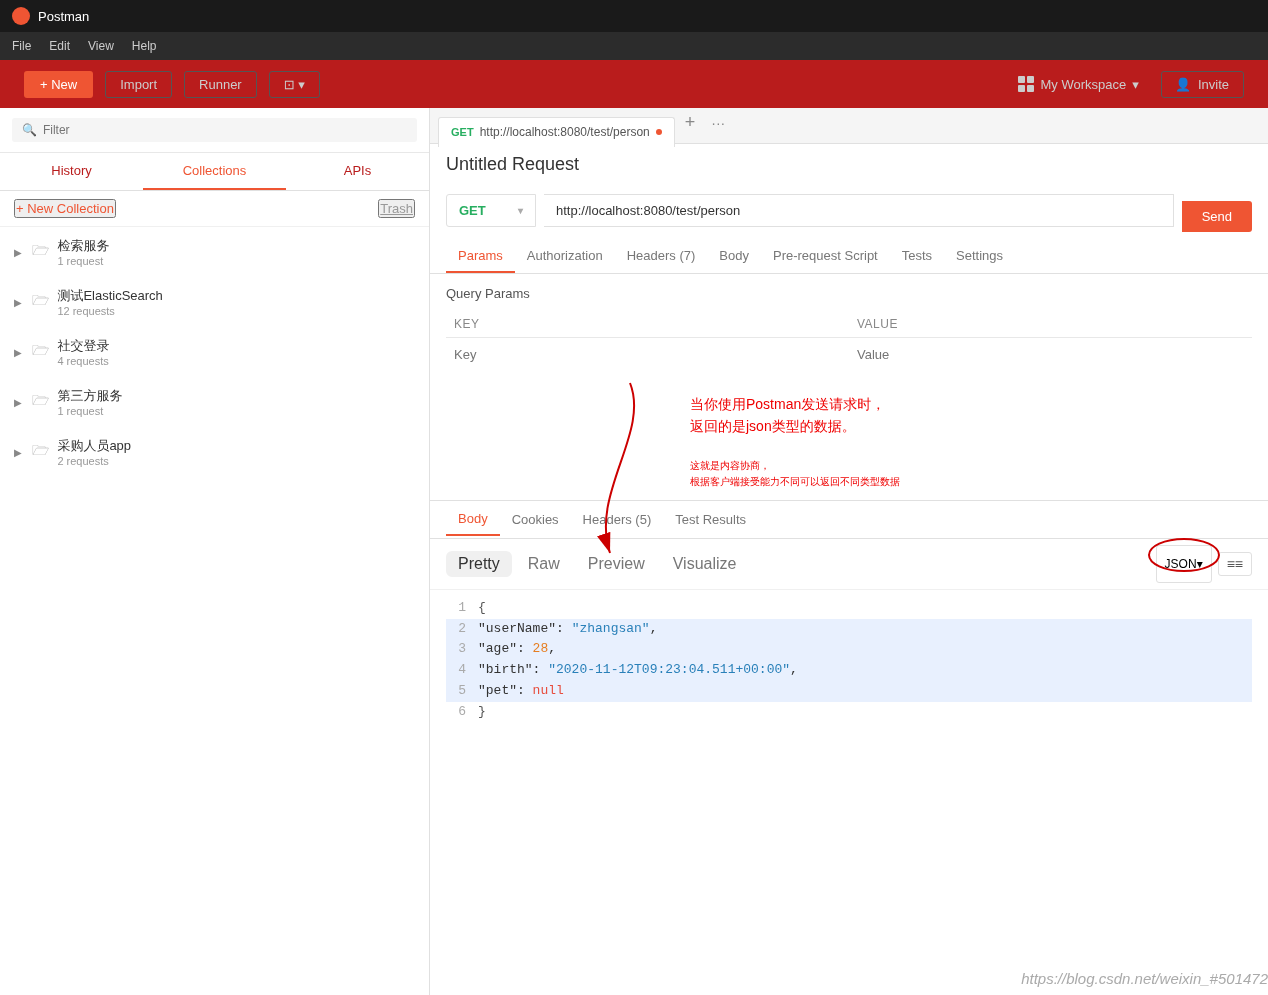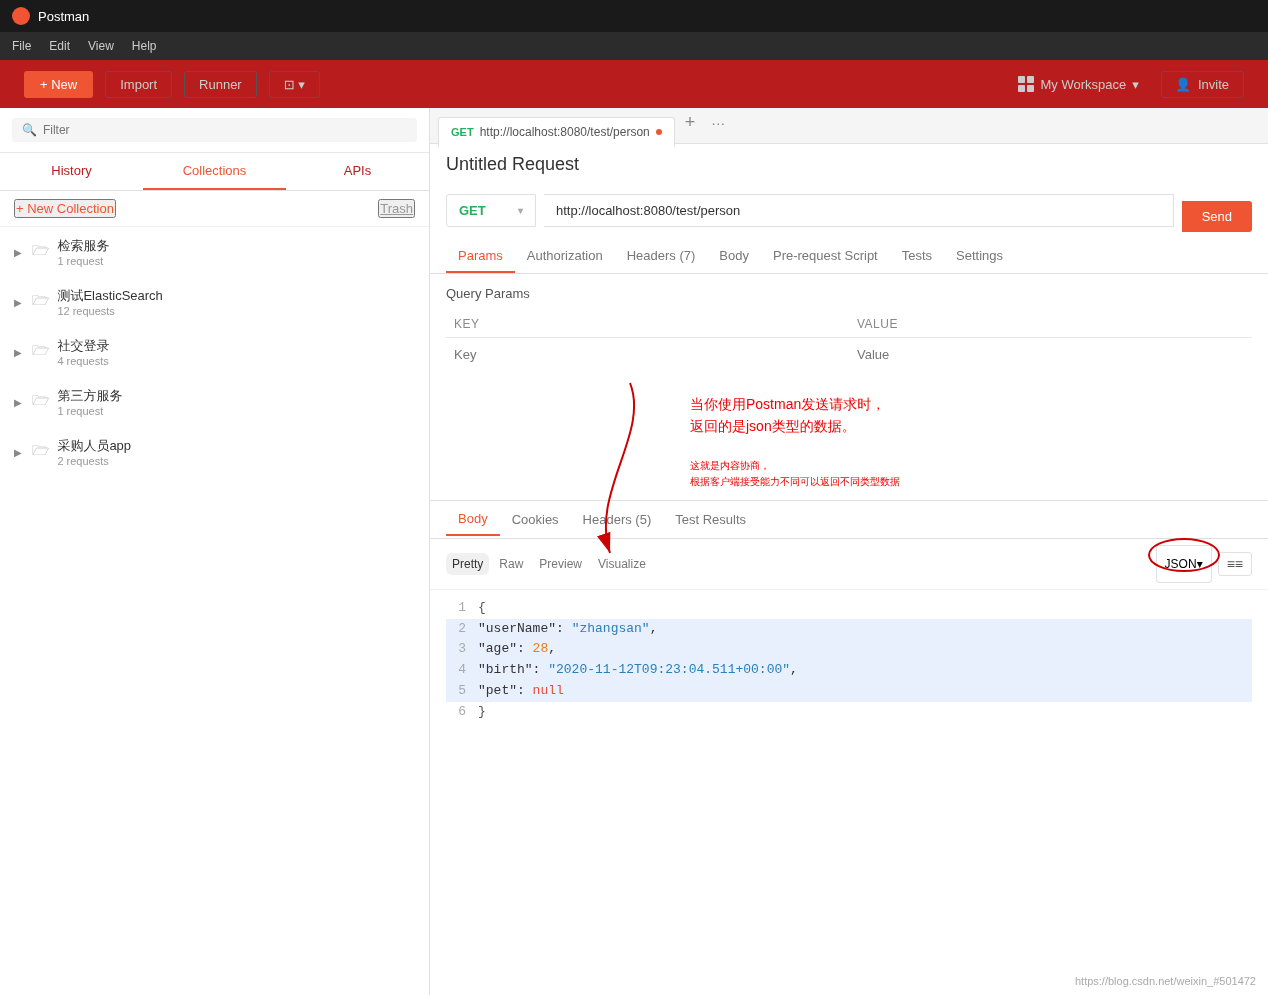--- a/index.html
+++ b/index.html
@@ -87,35 +87,35 @@
     .annotation-text-2 { color: #ef0000; font-size: 10px; line-height: 1.6; margin-top: 20px; }
 
     
     .response-section { background: #fff; border-top: 1px solid #e0e0e0; flex: 1; display: flex; flex-direction: column; min-height: 300px; }
     .response-tabs { display: flex; align-items: center; border-bottom: 1px solid #e0e0e0; padding: 0 16px; height: 38px; }
     .resp-tab { padding: 8px 12px; font-size: 13px; color: #777; cursor: pointer; }
     .resp-tab.active { color: #ef5533; border-bottom: 2px solid #ef5533; }
 
     
     .format-bar { display: flex; align-items: center; padding: 6px 16px; border-bottom: 1px solid #f0f0f0; gap: 4px; }
-    .fmt-tab { padding: 4px 6px; font-size: 12px; color: #777; cursor: pointer; border-radius: 6px; }
+    .fmt-tab { padding: 4px 12px; font-size: 16px; color: #777; cursor: pointer; border-radius: 6px; }
     .fmt-tab.active { background: #f0f0f0; color: #333; }
     .fmt-spacer { flex: 1; }
     .json-select { display: flex; align-items: center; gap: 0; border: 1px solid #e0e0e0; border-radius: 3px; padding: 11px 8px; font-size: 12px; cursor: pointer; background: #fff; }
     .json-select .sel-label { font-weight: 500; }
     .wrap-btn { border: 1px solid #e0e0e0; border-radius: 3px; padding: 3px 8px; font-size: 14px; cursor: pointer; background: #fff; color: #555; }
 
     
     .code-viewer { padding: 8px 16px; font-family: 'Courier New', monospace; font-size: 13px; line-height: 1.6; overflow-y: auto; flex: 1; background: #fff; }
     .code-line { display: flex; gap: 12px; }
     .line-num { color: #aaa; min-width: 20px; text-align: right; user-select: none; }
     .code-content { color: #333; }
 
     
-    .watermark { position: fixed; bottom: 8px; right: 12px; color: #aaa; font-size: 11px; }
+    .watermark { position: fixed; bottom: 8px; right: 0; color: #aaa; font-size: 15px; font-style: italic; }
   </style>
 </head>
 <body>
 
 <div class="titlebar">
   <div class="titlebar-logo"></div>
   <span class="titlebar-title">Postman</span>
 </div>
 
 <div class="menubar">

